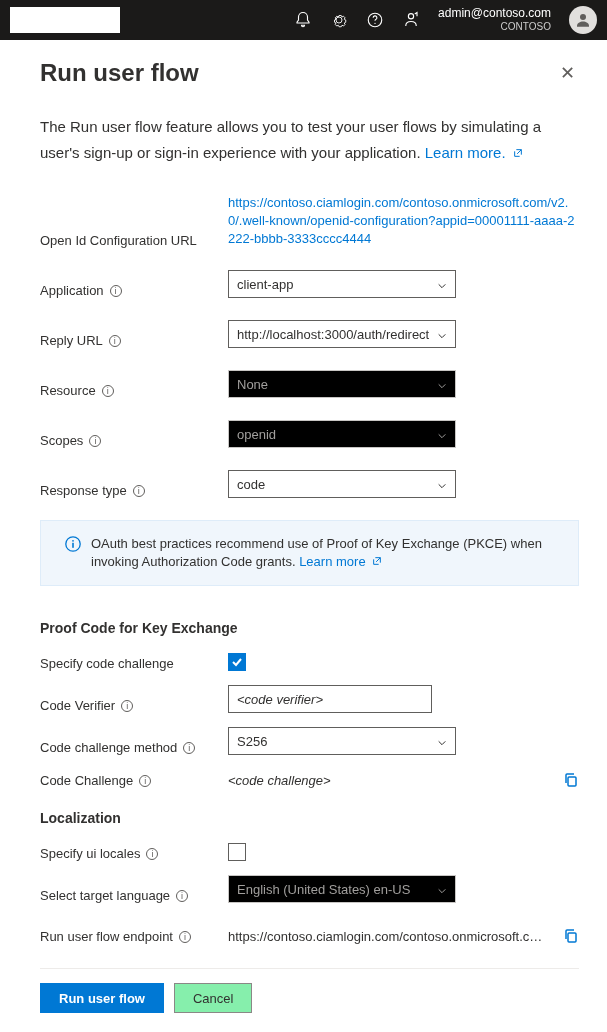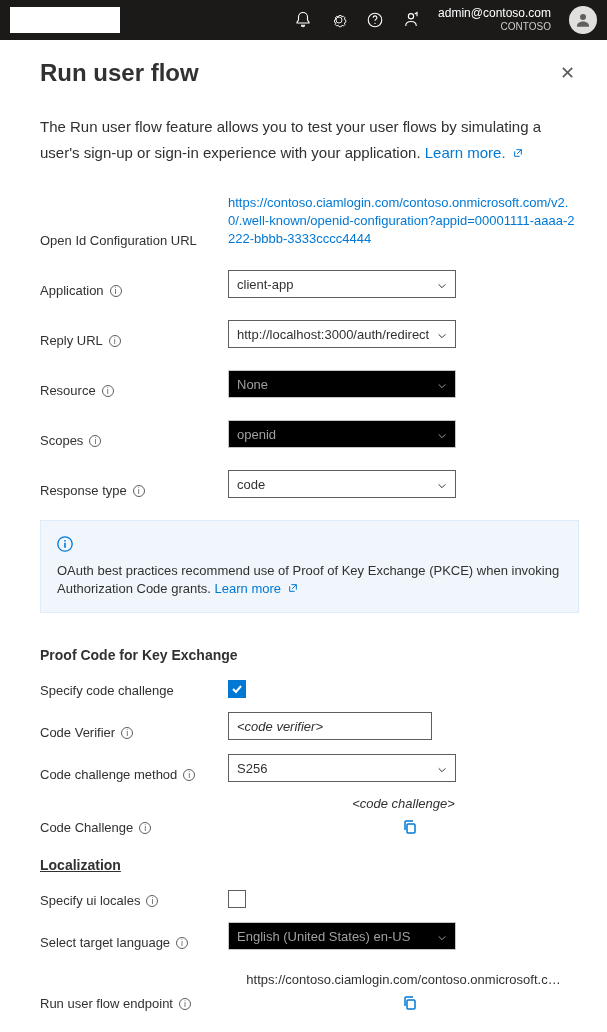--- a/index.html
+++ b/index.html
@@ -29,34 +29,34 @@
 
 .url-text { color: #0078d4; font-size: 13px; line-height: 18px; word-break: break-all; cursor: pointer; }
 
 .dropdown { border: 1px solid #605e5c; height: 28px; width: 228px; display: flex; align-items: center; padding: 4px 8px; justify-content: space-between; background: #fff; cursor: pointer; font-size: 13px; }
 .dropdown.disabled { background: #000000; border-color: #c8c6c4; color: #a19f9d; cursor: default; }
 .chevron { width: 10px; height: 10px; flex-shrink: 0; }
 .chevron svg { width: 100%; height: 100%; }
 
 .textbox { border: 1px solid #605e5c; height: 28px; width: 204px; padding: 0 8px; font-size: 13px; font-style: italic; display: flex; align-items: center; }
 
-.info-banner { background: #f0f6fc; border: 1px solid #deecf9; padding: 14px 16px; display: flex; gap: 10px; font-size: 13px; line-height: 18px; margin-bottom: 34px; flex-direction: column; }
+.info-banner { background: #f0f6fc; border: 1px solid #deecf9; padding: 14px 24px; display: flex; gap: 10px; font-size: 13px; line-height: 18px; margin-bottom: 34px; }
 .info-banner .banner-icon { width: 16px; height: 16px; flex-shrink: 0; margin-top: 1px; }
 
 .section-heading { font-size: 14px; font-weight: 600; margin-bottom: 16px; }
 
 .checkbox { width: 18px; height: 18px; border: 1px solid #605e5c; cursor: pointer; display: flex; align-items: center; justify-content: center; }
 .checkbox.checked { background: #0078d4; border-color: #0078d4; }
 .checkbox.checked svg { width: 12px; height: 12px; fill: #fff; }
 
 .static-italic { font-style: italic; font-size: 13px; }
 .copy-btn { width: 16px; height: 16px; cursor: pointer; margin-left: 12px; flex-shrink: 0; }
 .copy-btn svg { width: 100%; height: 100%; fill: none; stroke: #0078d4; stroke-width: 1.5; }
 
-.endpoint-row { display: flex; align-items: center; gap: 8px; flex-direction: column; }
+.endpoint-row { display: flex; align-items: center; gap: 8px; }
 .endpoint-text { flex: 1; white-space: nowrap; overflow: hidden; text-overflow: ellipsis; font-size: 13px; }
 
 .divider { border: none; border-top: 1px solid #edebe9; margin: 24px 0 14px; }
 
 .button-row { display: flex; gap: 10px; }
 .btn { height: 30px; padding: 0 18px; font-size: 13px; cursor: pointer; border: 1px solid; font-family: inherit; }
 .btn.primary { background: #0078d4; color: #fff; border-color: #0078d4; font-weight: 600; }
 .btn.secondary { background: #86efac; color: #323130; border-color: #8a8886; }
 </style>
 </head>
@@ -257,21 +257,21 @@
       <span class="static-italic" style="flex:1;">&lt;code challenge&gt;</span>
       <span class="copy-btn">
         <svg viewBox="0 0 16 16">
             <rect x="5" y="5" width="8" height="9" rx="1"></rect>
             <path d="M3 11V3a1 1 0 0 1 1-1h7"></path>
           </svg>
       </span>
     </div>
   </div>
 
-  <div class="section-heading" style="text-decoration:underline;">Localization</div>
+  <div class="section-heading" style="">Localization</div>
 
   <div class="field-row tight">
     <div class="field-label">
       <span>Specify ui locales</span>
       <span class="info-icon">i</span>
     </div>
     <div class="field-control">
       <div class="checkbox"></div>
     </div>
   </div>

